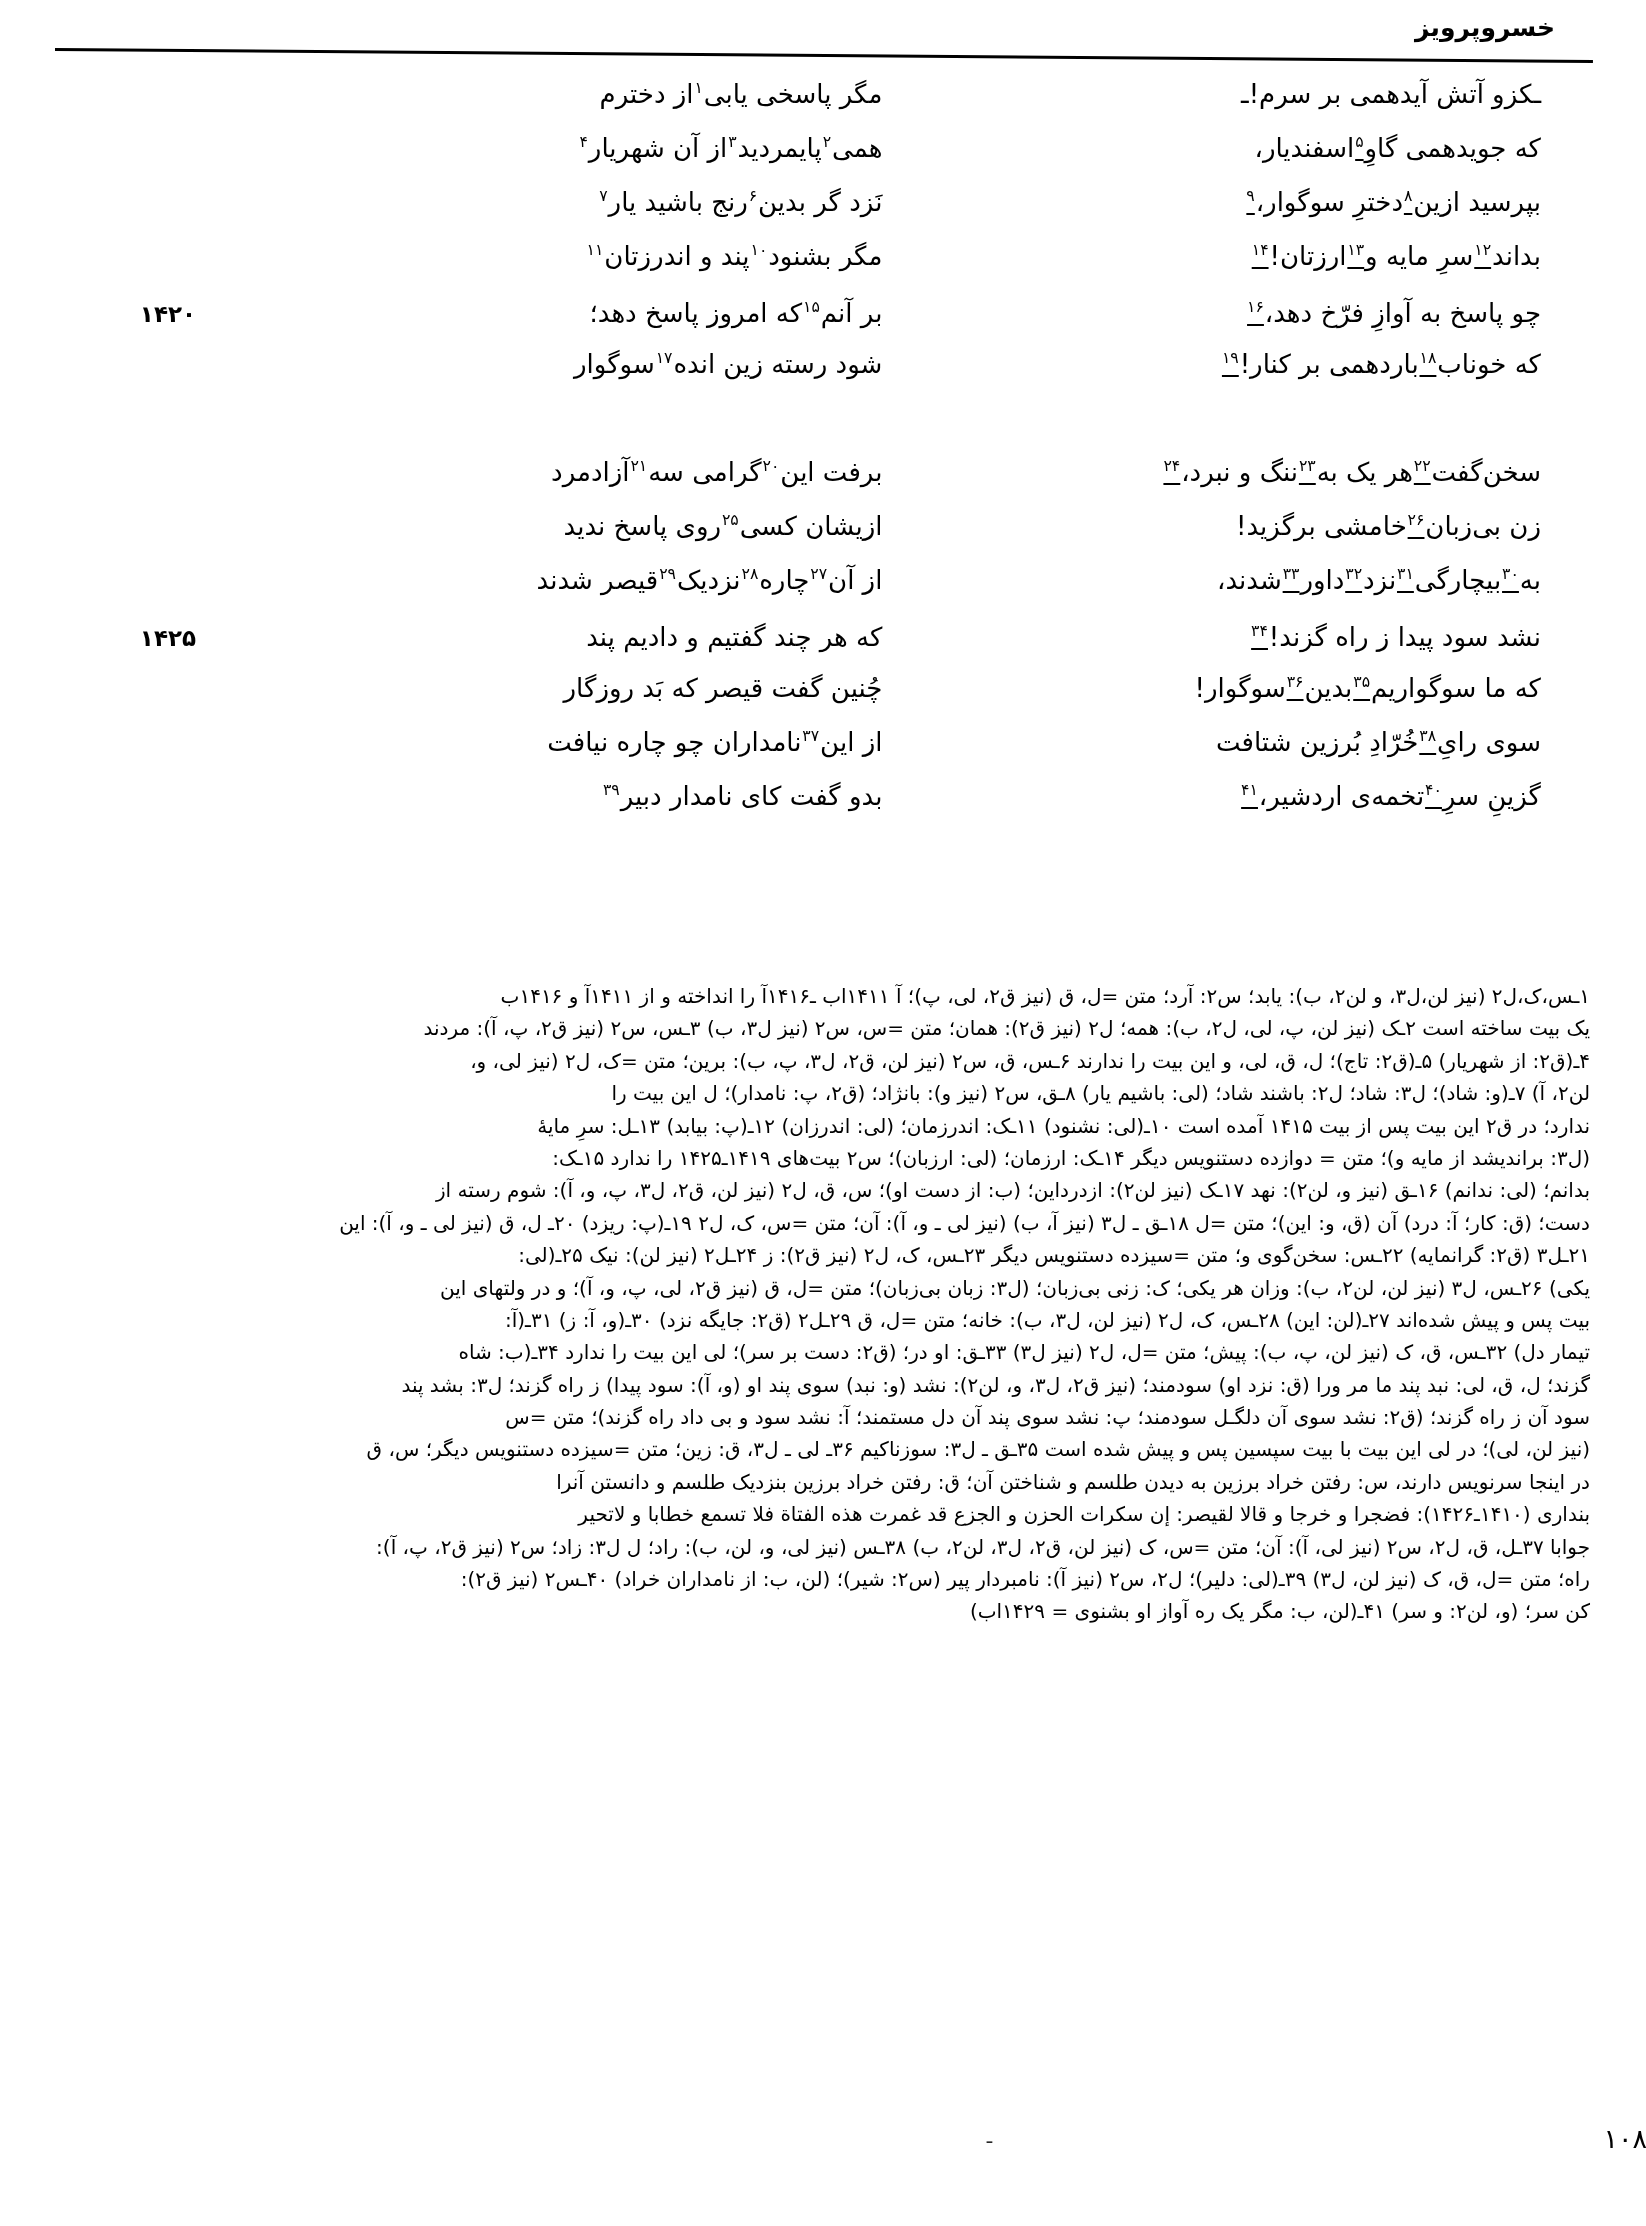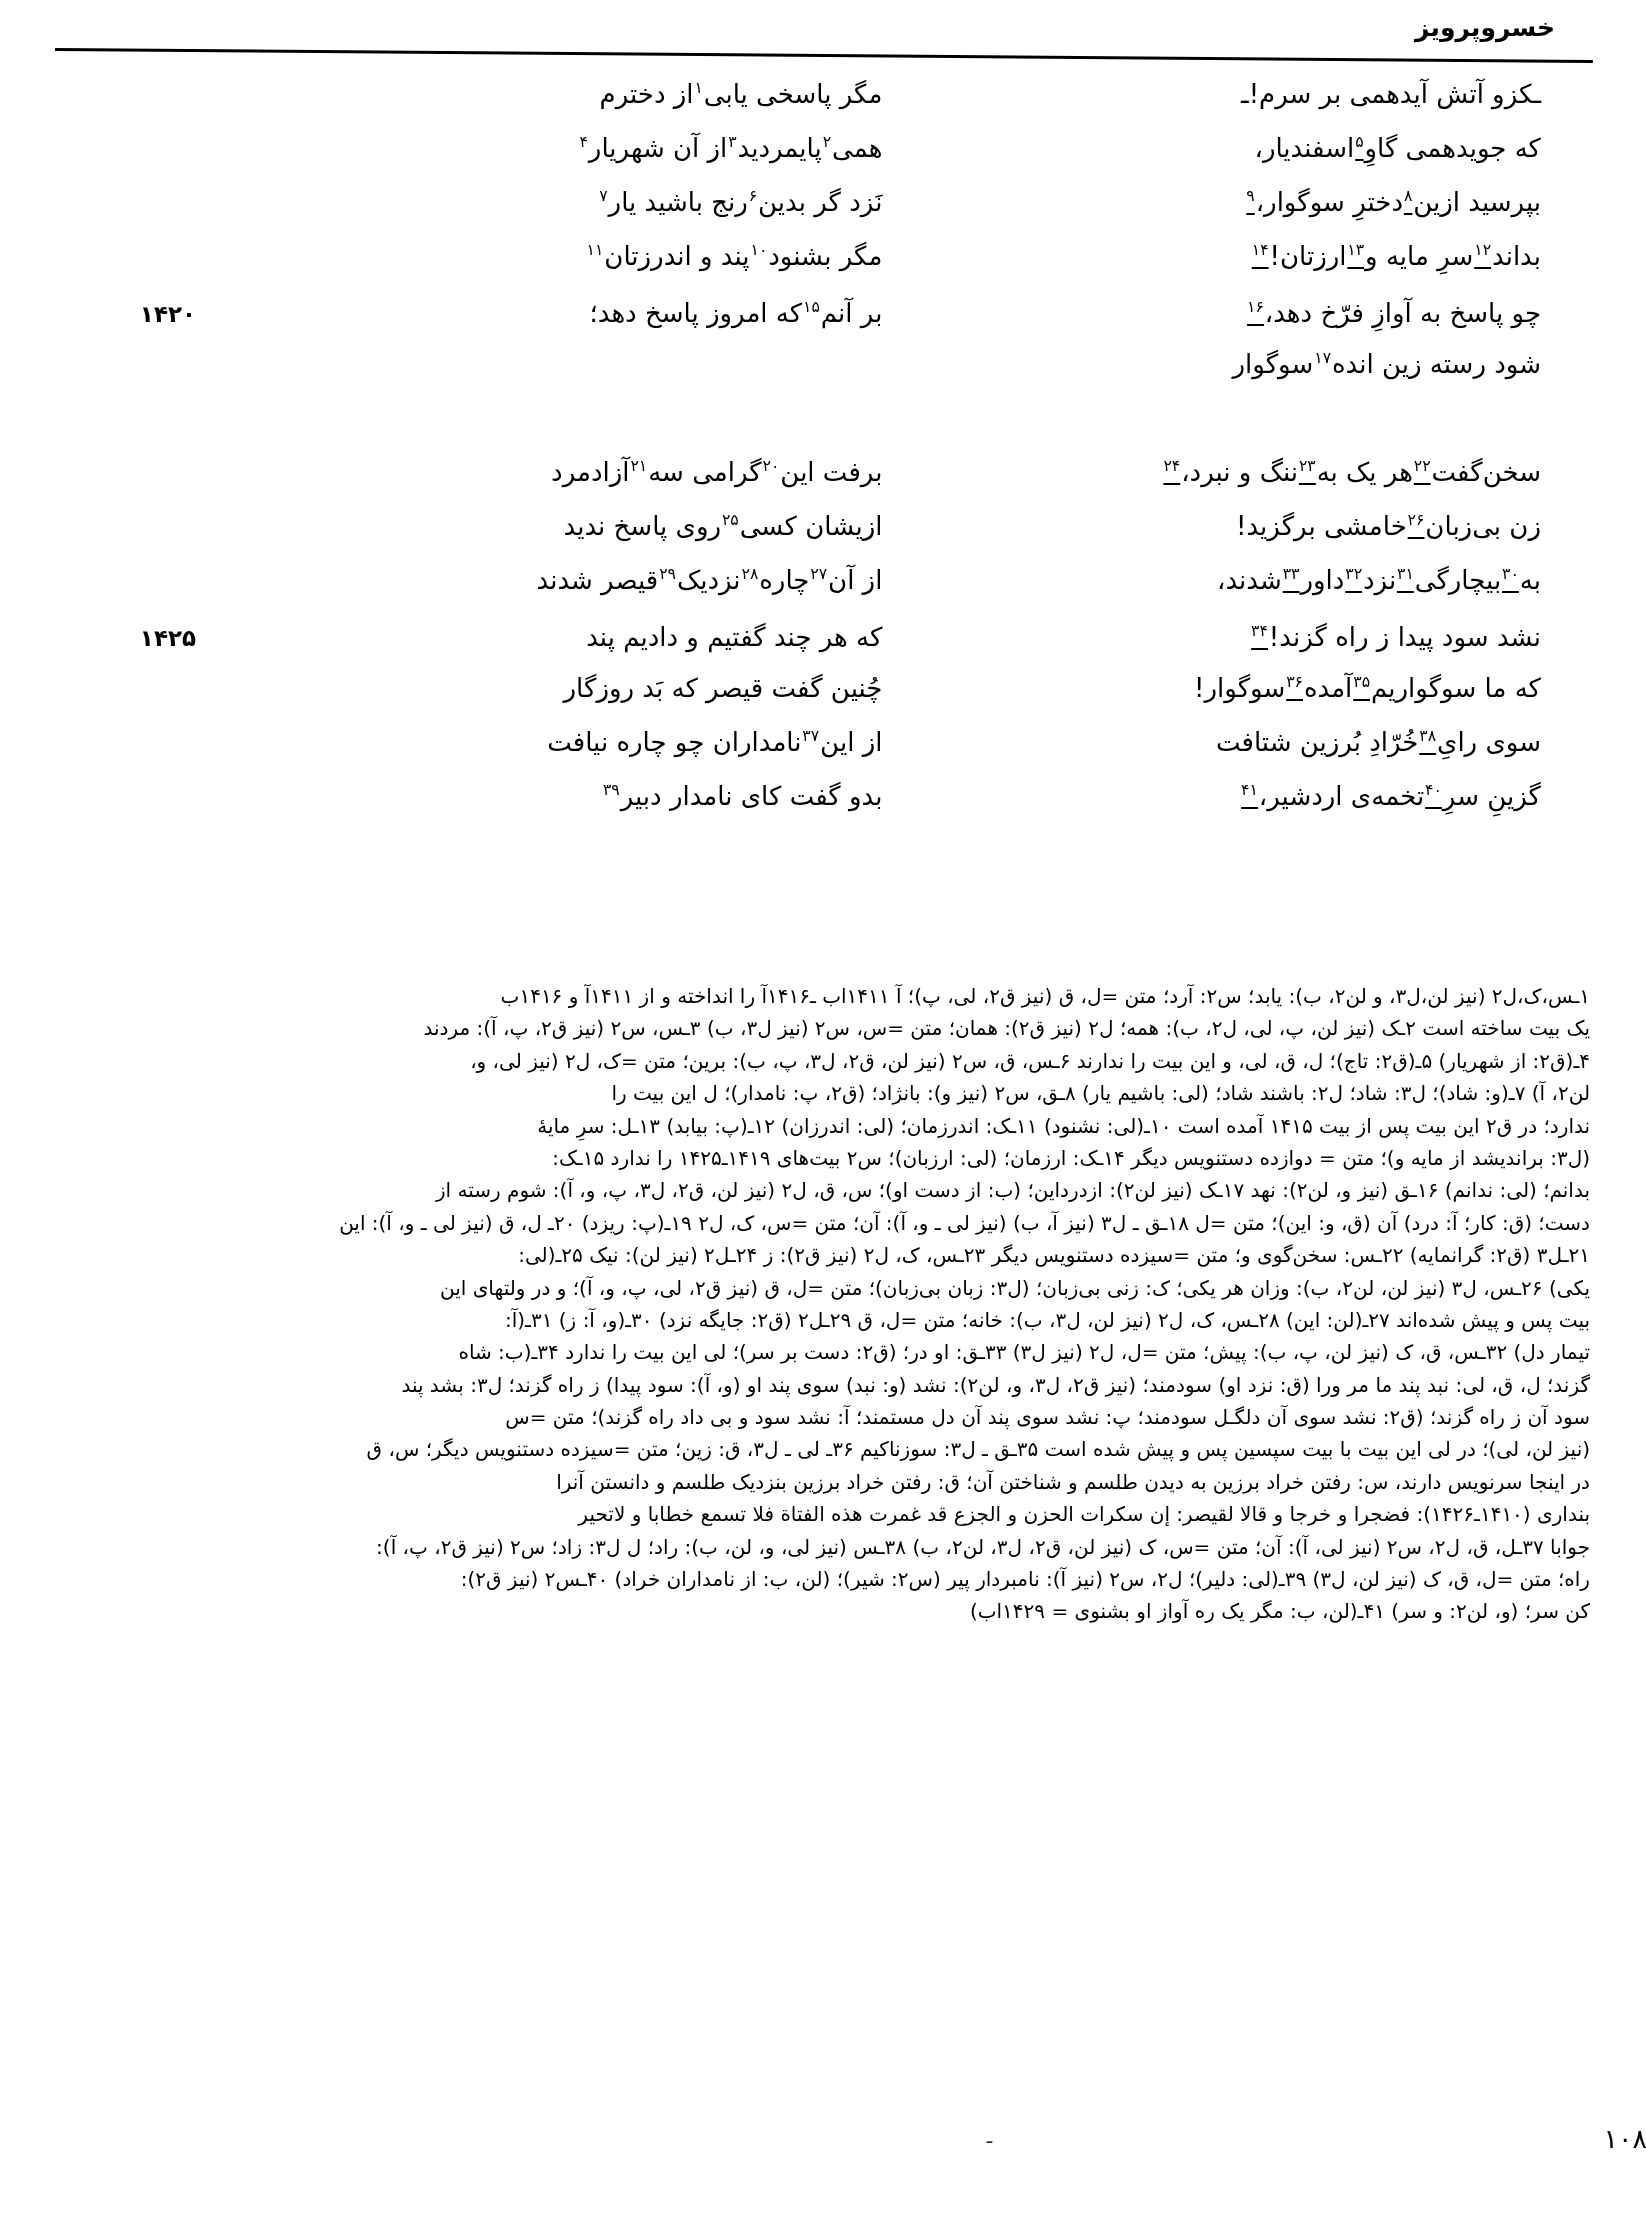--- a/index.html
+++ b/index.html
@@ -181,20 +181,23 @@
       <div class="hemi hemi-b">
         <span class="w">چو پاسخ به آوازِ فرّخ دهد،</span><sup class="fn">۱۶</sup>
       </div>
       <div class="hemi hemi-a">
         <span class="w">بر آنم</span><sup class="fn">۱۵</sup><span class="w">که امروز پاسخ دهد؛</span>
       </div>
       <div class="num-slot">۱۴۲۰</div>
     </div>
 
     <div class="verse-line">
+      <div class="hemi hemi-b">
+        <span class="w">که خوناب</span><sup class="fn">۱۸</sup><span class="w">باردهمی بر کنار!</span><sup class="fn">۱۹</sup>
+      </div>
       <div class="hemi hemi-a">
         <span class="w">شود رسته زین انده</span><sup class="fn">۱۷</sup><span class="w">سوگوار</span>
       </div>
       <div class="num-slot"></div>
     </div>
 
   </div>
 
   <div class="verse-gap"></div>
 
@@ -235,21 +238,21 @@
         <span class="w">نشد سود پیدا ز راه گزند!</span><sup class="fn">۳۴</sup>
       </div>
       <div class="hemi hemi-a">
         <span class="w">که هر چند گفتیم و دادیم پند</span>
       </div>
       <div class="num-slot">۱۴۲۵</div>
     </div>
 
     <div class="verse-line">
       <div class="hemi hemi-b">
-        <span class="w">که ما سوگواریم</span><sup class="fn">۳۵</sup><span class="w">آمده</span><sup class="fn">۳۶</sup><span class="w">سوگوار!</span>
+        <span class="w">که ما سوگواریم</span><sup class="fn">۳۵</sup><span class="w">بدین</span><sup class="fn">۳۶</sup><span class="w">سوگوار!</span>
       </div>
       <div class="hemi hemi-a">
         <span class="w">چُنین گفت قیصر که بَد روزگار</span>
       </div>
       <div class="num-slot"></div>
     </div>
 
     <div class="verse-line">
       <div class="hemi hemi-b">
         <span class="w">سوی رایِ</span><sup class="fn">۳۸</sup><span class="w">خُرّادِ بُرزین شتافت</span>

